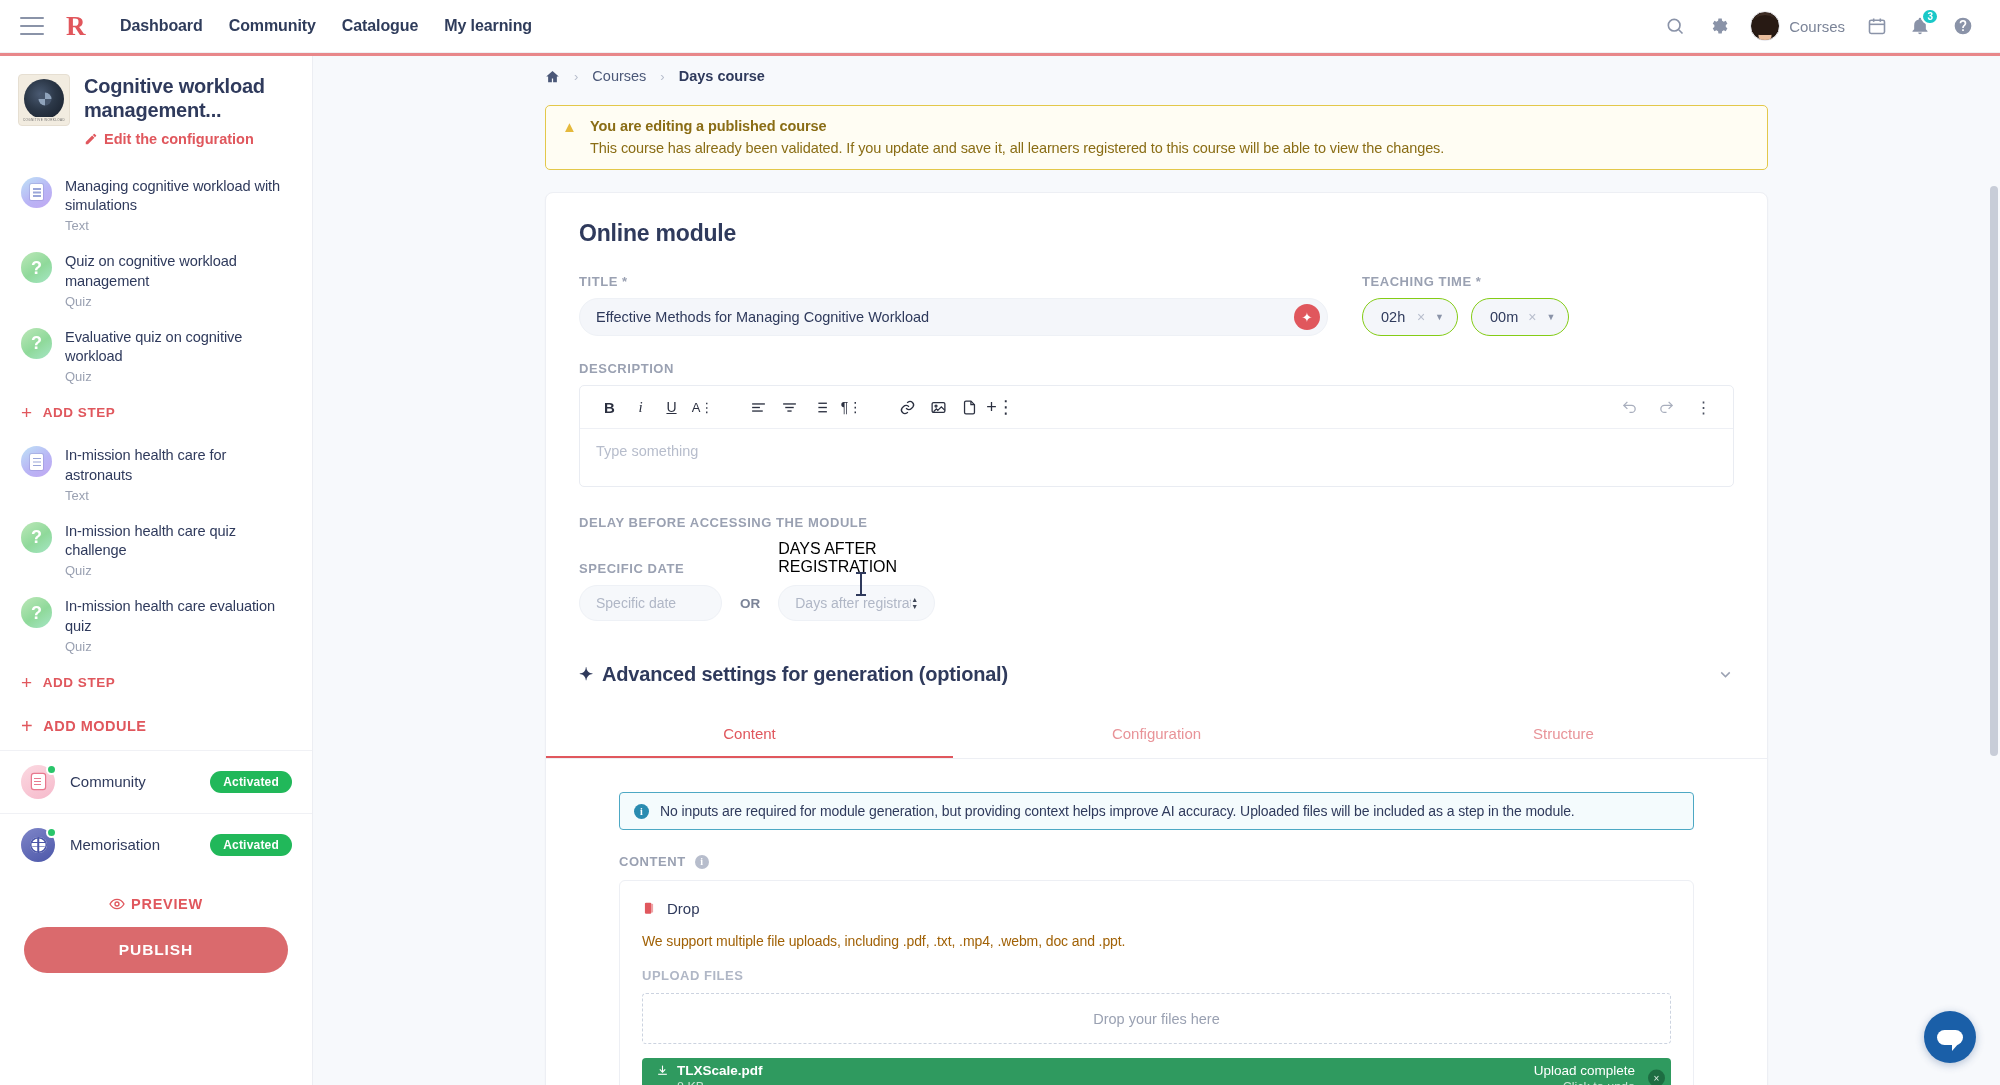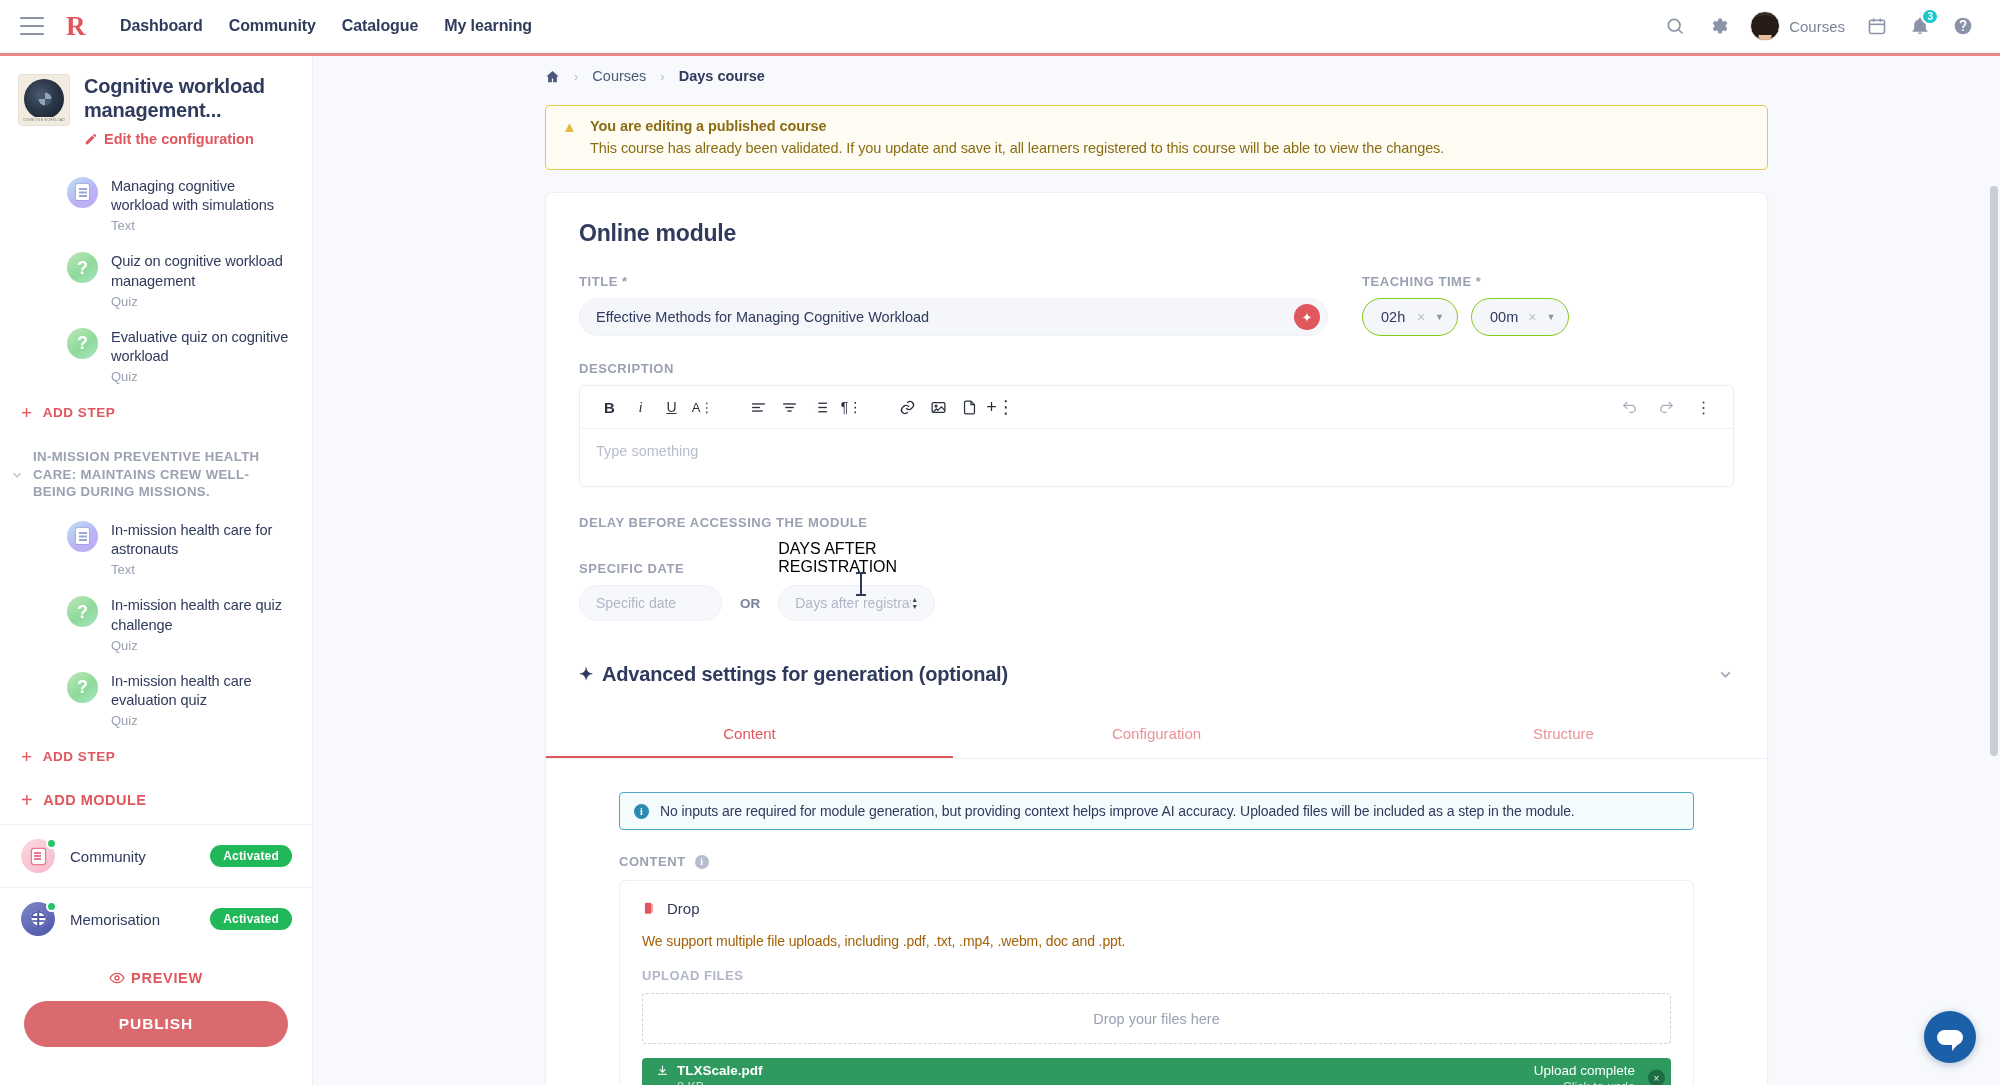--- a/index.html
+++ b/index.html
@@ -92,21 +92,21 @@
   .course-title {
     font-size: 20px; font-weight: 700; color: #2f3a5c; line-height: 1.22;
     letter-spacing: -0.2px;
   }
   .edit-config {
     display: flex; align-items: center; gap: 6px; margin-top: 8px;
     color: #e0575d; font-size: 14.5px; font-weight: 600; cursor: pointer;
   }
   .edit-config svg { width: 14px; height: 14px; }
 
-  .steps { margin-top: 16px; margin-left: 46px; }
+  .steps { margin-top: 16px; }
   .step-item {
     display: flex; gap: 13px; padding: 9px 18px 9px 21px; cursor: pointer;
     align-items: flex-start;
   }
   .step-icon {
     width: 31px; height: 31px; flex: 0 0 31px; border-radius: 50%;
     display: flex; align-items: center; justify-content: center; margin-top: 1px;
     position: relative;
   }
   .icon-text { background: linear-gradient(145deg,#bfe3f7 0%,#b9b5f5 55%,#c0a8f2 100%); }
@@ -494,28 +494,20 @@
         <div class="step-label">Evaluative quiz on cognitive workload</div>
         <div class="step-type">Quiz</div>
       </div>
     </div>
   </div>
   <div class="add-step">
     <span class="plus">+</span>
     <span>ADD STEP</span>
   </div>
 
-  <div class="module-header">
-    <span class="chev">
-      <svg viewBox="0 0 24 24" fill="none" stroke="currentColor" stroke-width="2.2">
-          <polyline points="6 9 12 15 18 9"></polyline>
-        </svg>
-    </span>
-    <div class="module-title">IN-MISSION PREVENTIVE HEALTH CARE: MAINTAINS CREW WELL-BEING DURING MISSIONS.</div>
-  </div>
   <div class="steps" style="margin-top:4px">
     <div class="step-item">
       <div class="step-icon icon-text">
           <div class="doc"></div>
         </div>
       <div class="step-texts">
         <div class="step-label">In-mission health care for astronauts</div>
         <div class="step-type">Text</div>
       </div>
     </div>

